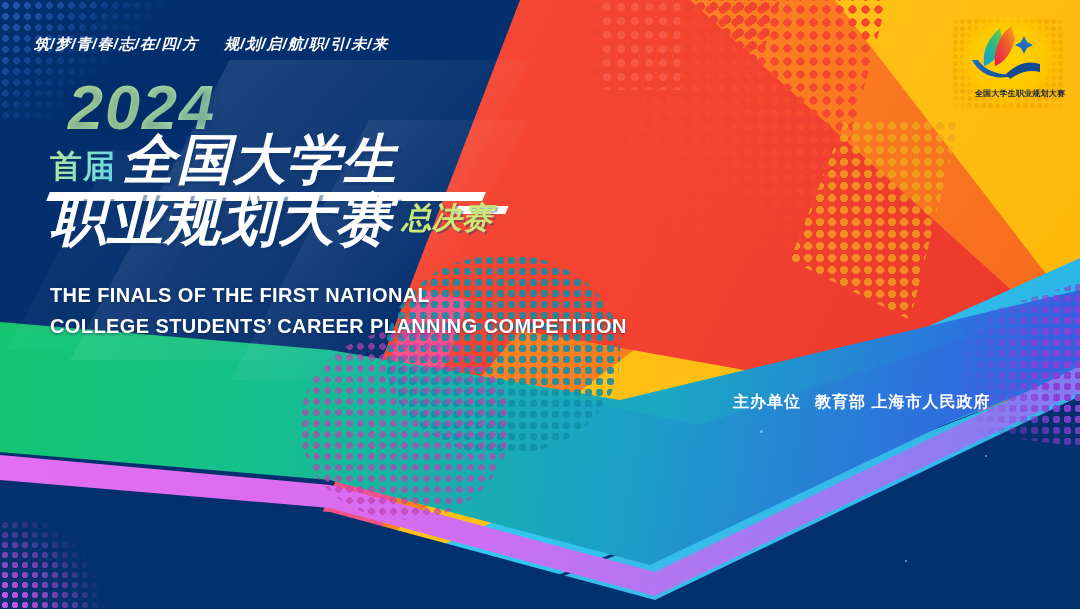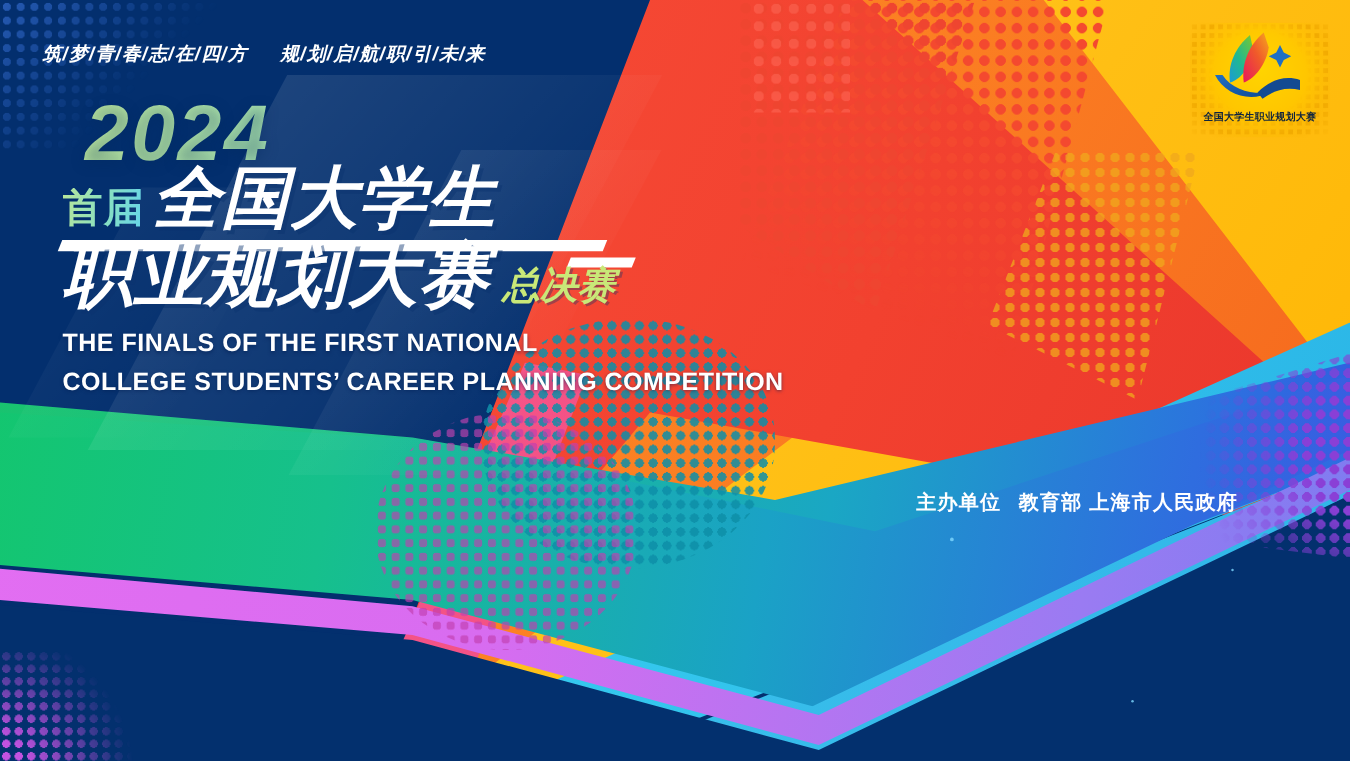--- a/index.html
+++ b/index.html
@@ -169,36 +169,36 @@
   }
   .big-cn{
     font-size:54px;font-weight:900;font-style:italic;line-height:1;
     color:#ffffff;letter-spacing:1px;margin-left:6px;
     text-shadow:3px 3px 0 rgba(10,50,110,.45);
   }
   .underbar{
     position:absolute;left:48px;top:192px;width:436px;height:9px;background:#ffffff;
     transform:skewX(-22deg);
   }
-  .row2{display:flex;align-items:flex-end;margin-top:6px;position:relative;}
+  .row2{display:flex;align-items:center;margin-top:6px;position:relative;}
   .big-cn2{
     font-size:56px;font-weight:900;font-style:italic;line-height:1;
     color:#ffffff;letter-spacing:1px;
     text-shadow:3px 3px 0 rgba(10,50,110,.45);
   }
   .final-badge{
     font-size:30px;font-weight:900;font-style:italic;line-height:1;
     color:#c9e878;margin-left:10px;padding-bottom:4px;
     text-shadow:2px 2px 0 rgba(10,50,110,.35);
   }
   .topbar{
     position:absolute;left:455px;top:206px;width:52px;height:8px;background:#ffffff;
     transform:skewX(-22deg);
   }
-  .eng{margin-top:12px;}
+  .eng{margin-top:32px;}
   .eng div{
     color:#ffffff;font-size:20px;font-weight:700;letter-spacing:.4px;line-height:1.55;
     text-shadow:0 1px 3px rgba(0,30,80,.55);
   }
 
   
   .sponsors{position:absolute;left:733px;top:392px;z-index:8;width:330px;}
   .host-line{display:flex;align-items:baseline;gap:14px;margin-bottom:18px;}
   .host-label{color:#ffffff;font-size:16px;font-weight:700;letter-spacing:1px;}
   .host-names{color:#ffffff;font-size:16px;font-weight:700;letter-spacing:1px;}
@@ -218,21 +218,21 @@
   }
   .logo-dots{
     position:absolute;inset:0;
     background-image:radial-gradient(#f0a800 45%, transparent 47%);
     background-size:7px 7px;
     -webkit-mask-image:radial-gradient(ellipse at 50% 45%, rgba(0,0,0,0) 48%, rgba(0,0,0,.85) 72%, rgba(0,0,0,0) 98%);
             mask-image:radial-gradient(ellipse at 50% 45%, rgba(0,0,0,0) 48%, rgba(0,0,0,.85) 72%, rgba(0,0,0,0) 98%);
   }
   .logo-mark{position:absolute;left:14px;top:6px;}
   .logo-cap{
-    position:absolute;left:0;top:70px;width:112px;text-align:center;
+    position:absolute;left:12px;top:70px;width:112px;text-align:center;
     color:#10243f;font-size:8px;font-weight:700;letter-spacing:.2px;
   }
 </style>
 </head>
 <body>
 
 <div class="poster">
 
   <div class="layer">
     <div class="ray ray-yellow"></div>

